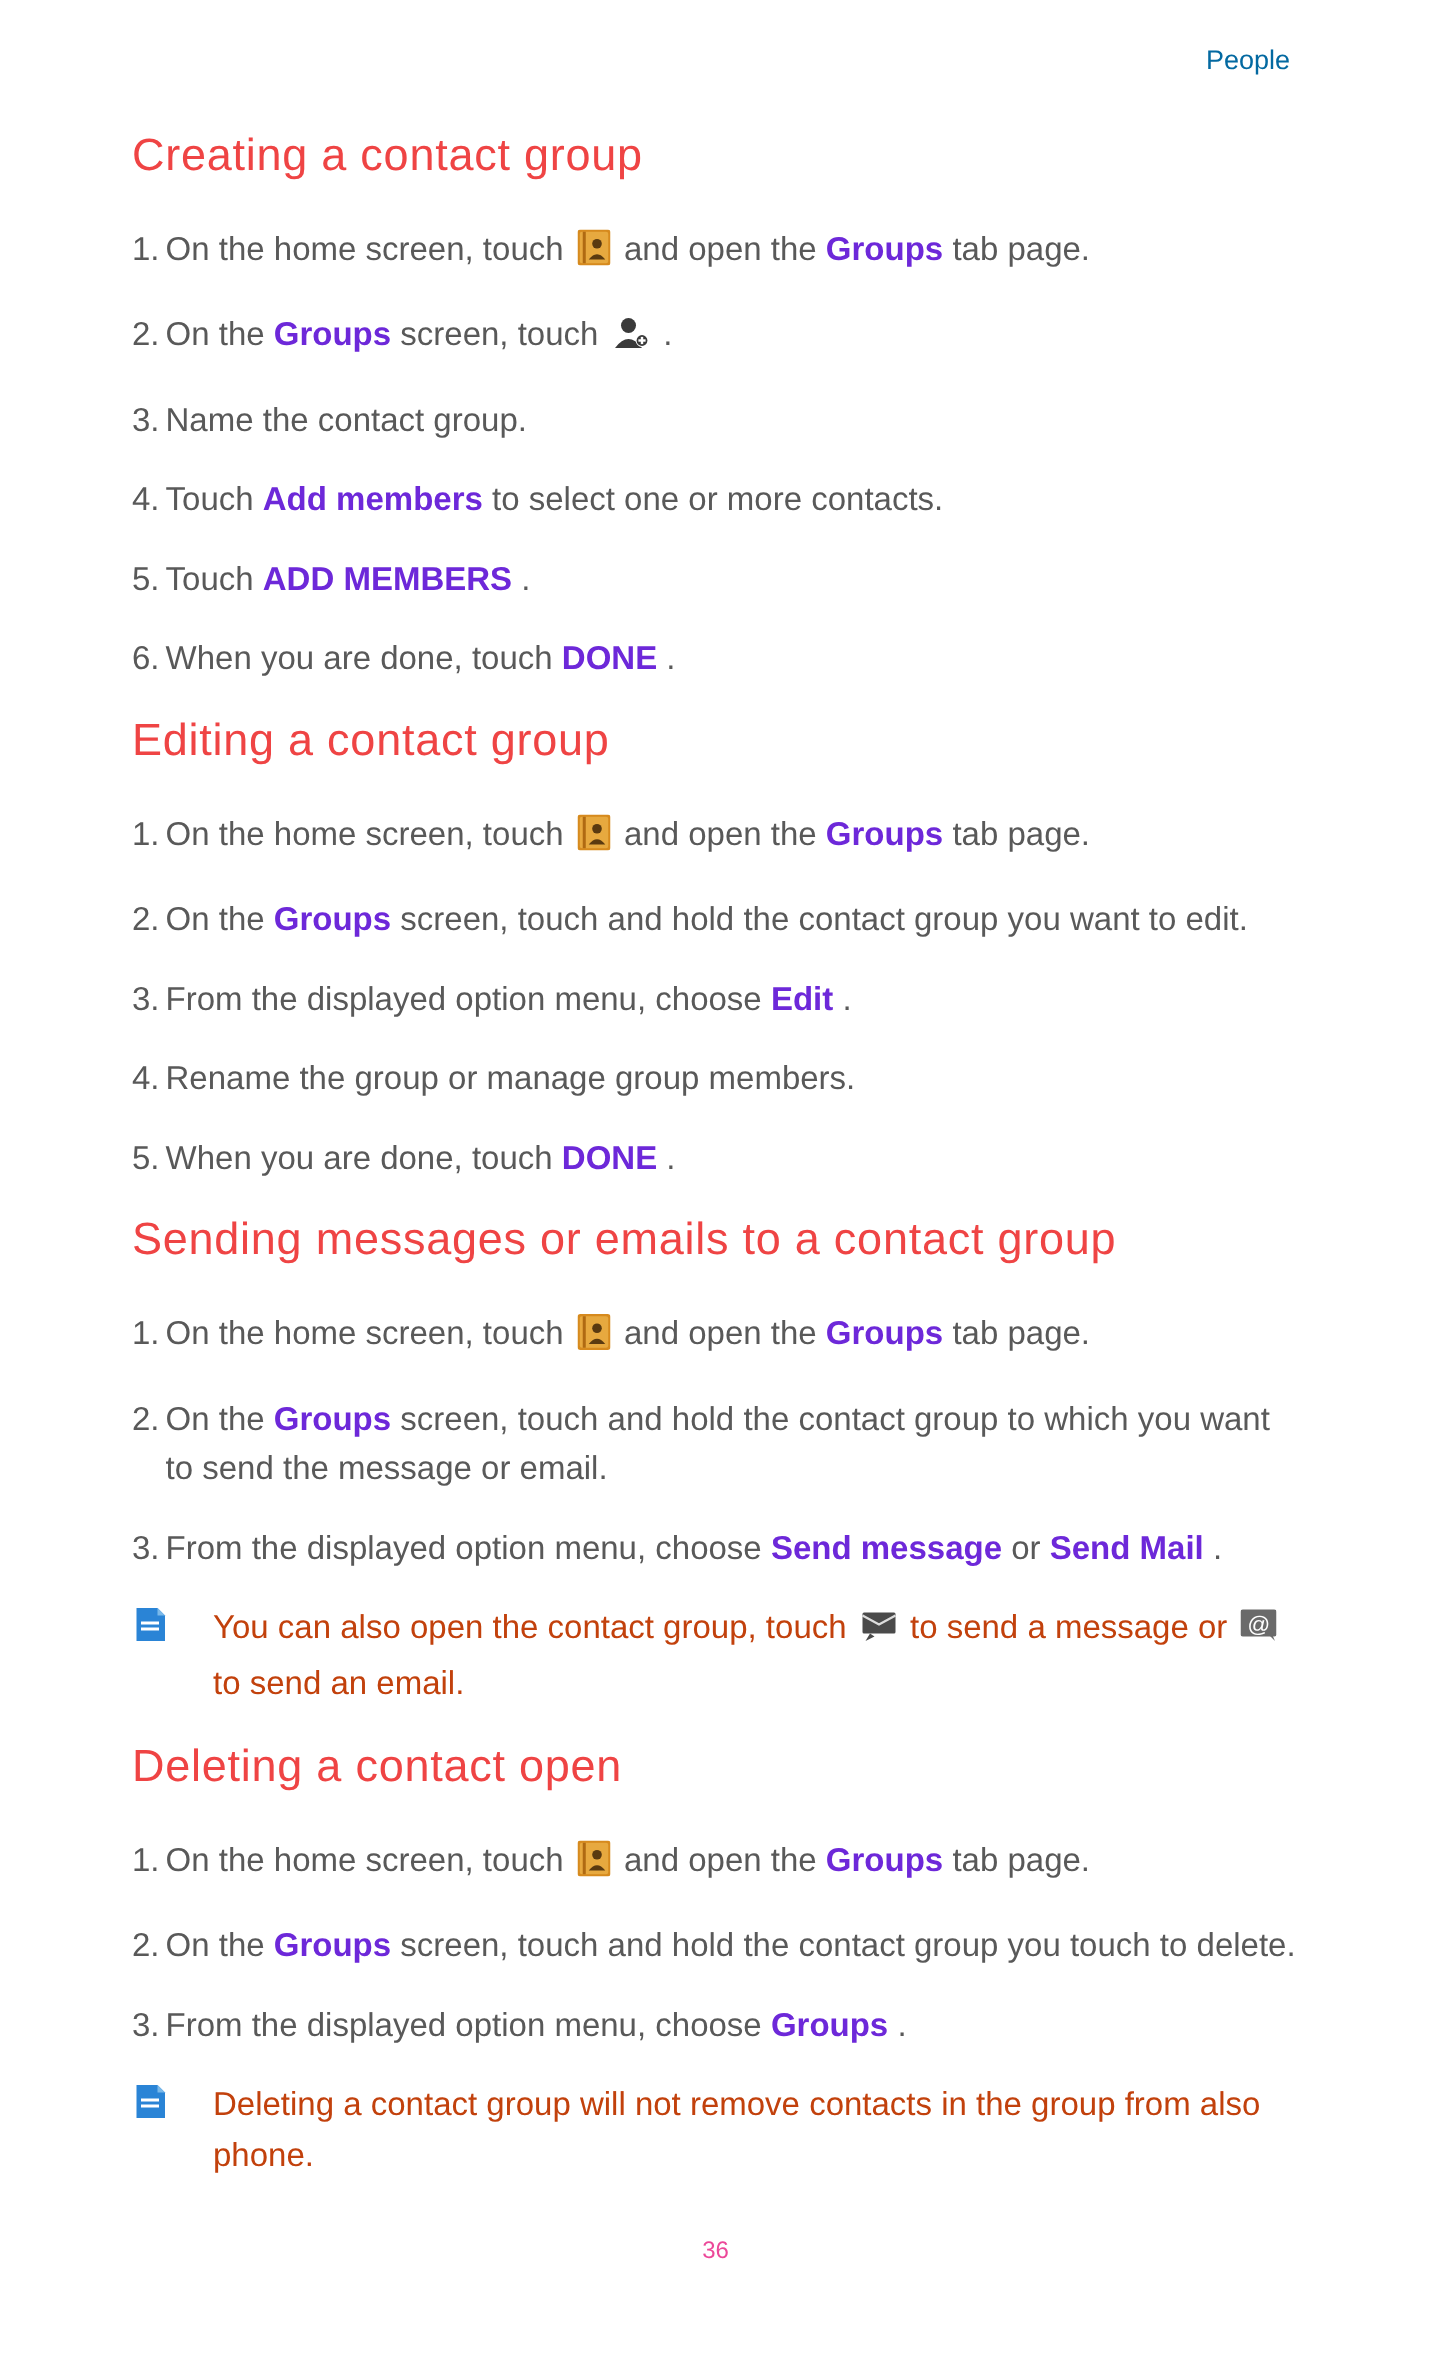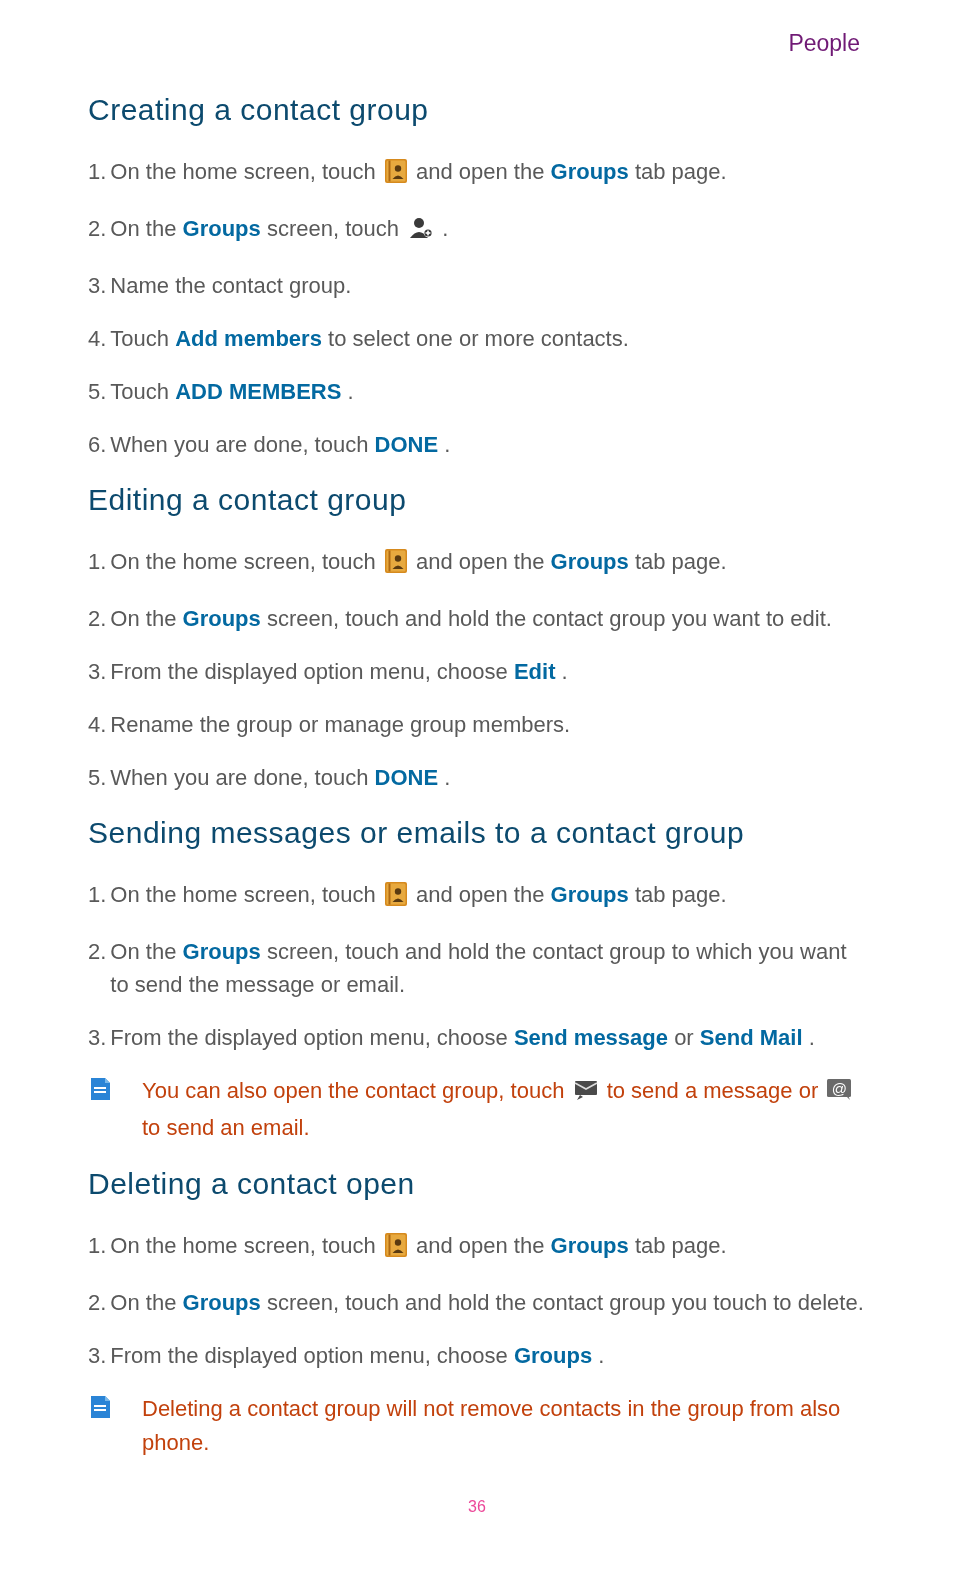--- a/index.html
+++ b/index.html
@@ -1,24 +1,24 @@
 <!DOCTYPE html>
 <html><head>
 <meta charset="utf-8">
 <style>
   * { box-sizing: border-box; margin: 0; padding: 0; }
   html, body { width: 954px; background: #fff; font-family: Arial, Helvetica, sans-serif; color: #595959; }
   .page { padding: 30px 88px 40px 88px; }
-  .header { text-align: right; font-size: 23px; color: #701a75; margin-bottom: 36px; padding-right: 6px; }
-  h2.section { color: #0c4a6e; font-weight: 400; font-size: 30px; letter-spacing: 0.5px; margin: 22px 0 28px 0; }
+  .header { text-align: right; font-size: 18px; color: #0369a1; margin-bottom: 36px; padding-right: 6px; }
+  h2.section { color: #ef4444; font-weight: 400; font-size: 30px; letter-spacing: 0.5px; margin: 22px 0 28px 0; }
   .steps { list-style: none; }
   .step { font-size: 22px; line-height: 1.5; margin-bottom: 20px; color: #595959; display: flex; }
   .step .num { flex: 0 0 auto; margin-right: 4px; }
   .step .body { flex: 1 1 auto; }
-  .bold { font-weight: 700; color: #0369a1; }
+  .bold { font-weight: 700; color: #6d28d9; }
   .note { display: flex; align-items: flex-start; margin: 6px 0 20px 0; }
   .note .note-icon { flex: 0 0 auto; margin-right: 12px; margin-top: 2px; }
   .note .note-body { flex: 1 1 auto; font-size: 22px; line-height: 1.55; color: #c2410c; padding-left: 18px; }
   .icon-inline { display: inline-block; vertical-align: -4px; margin: 0 3px; }
   .icon-inline2 { display: inline-block; vertical-align: -3px; margin: 0 3px; }
   .footer { text-align: center; font-size: 16px; color: #ec4899; margin-top: 38px; }
 </style>
 </head>
 <body>
 

